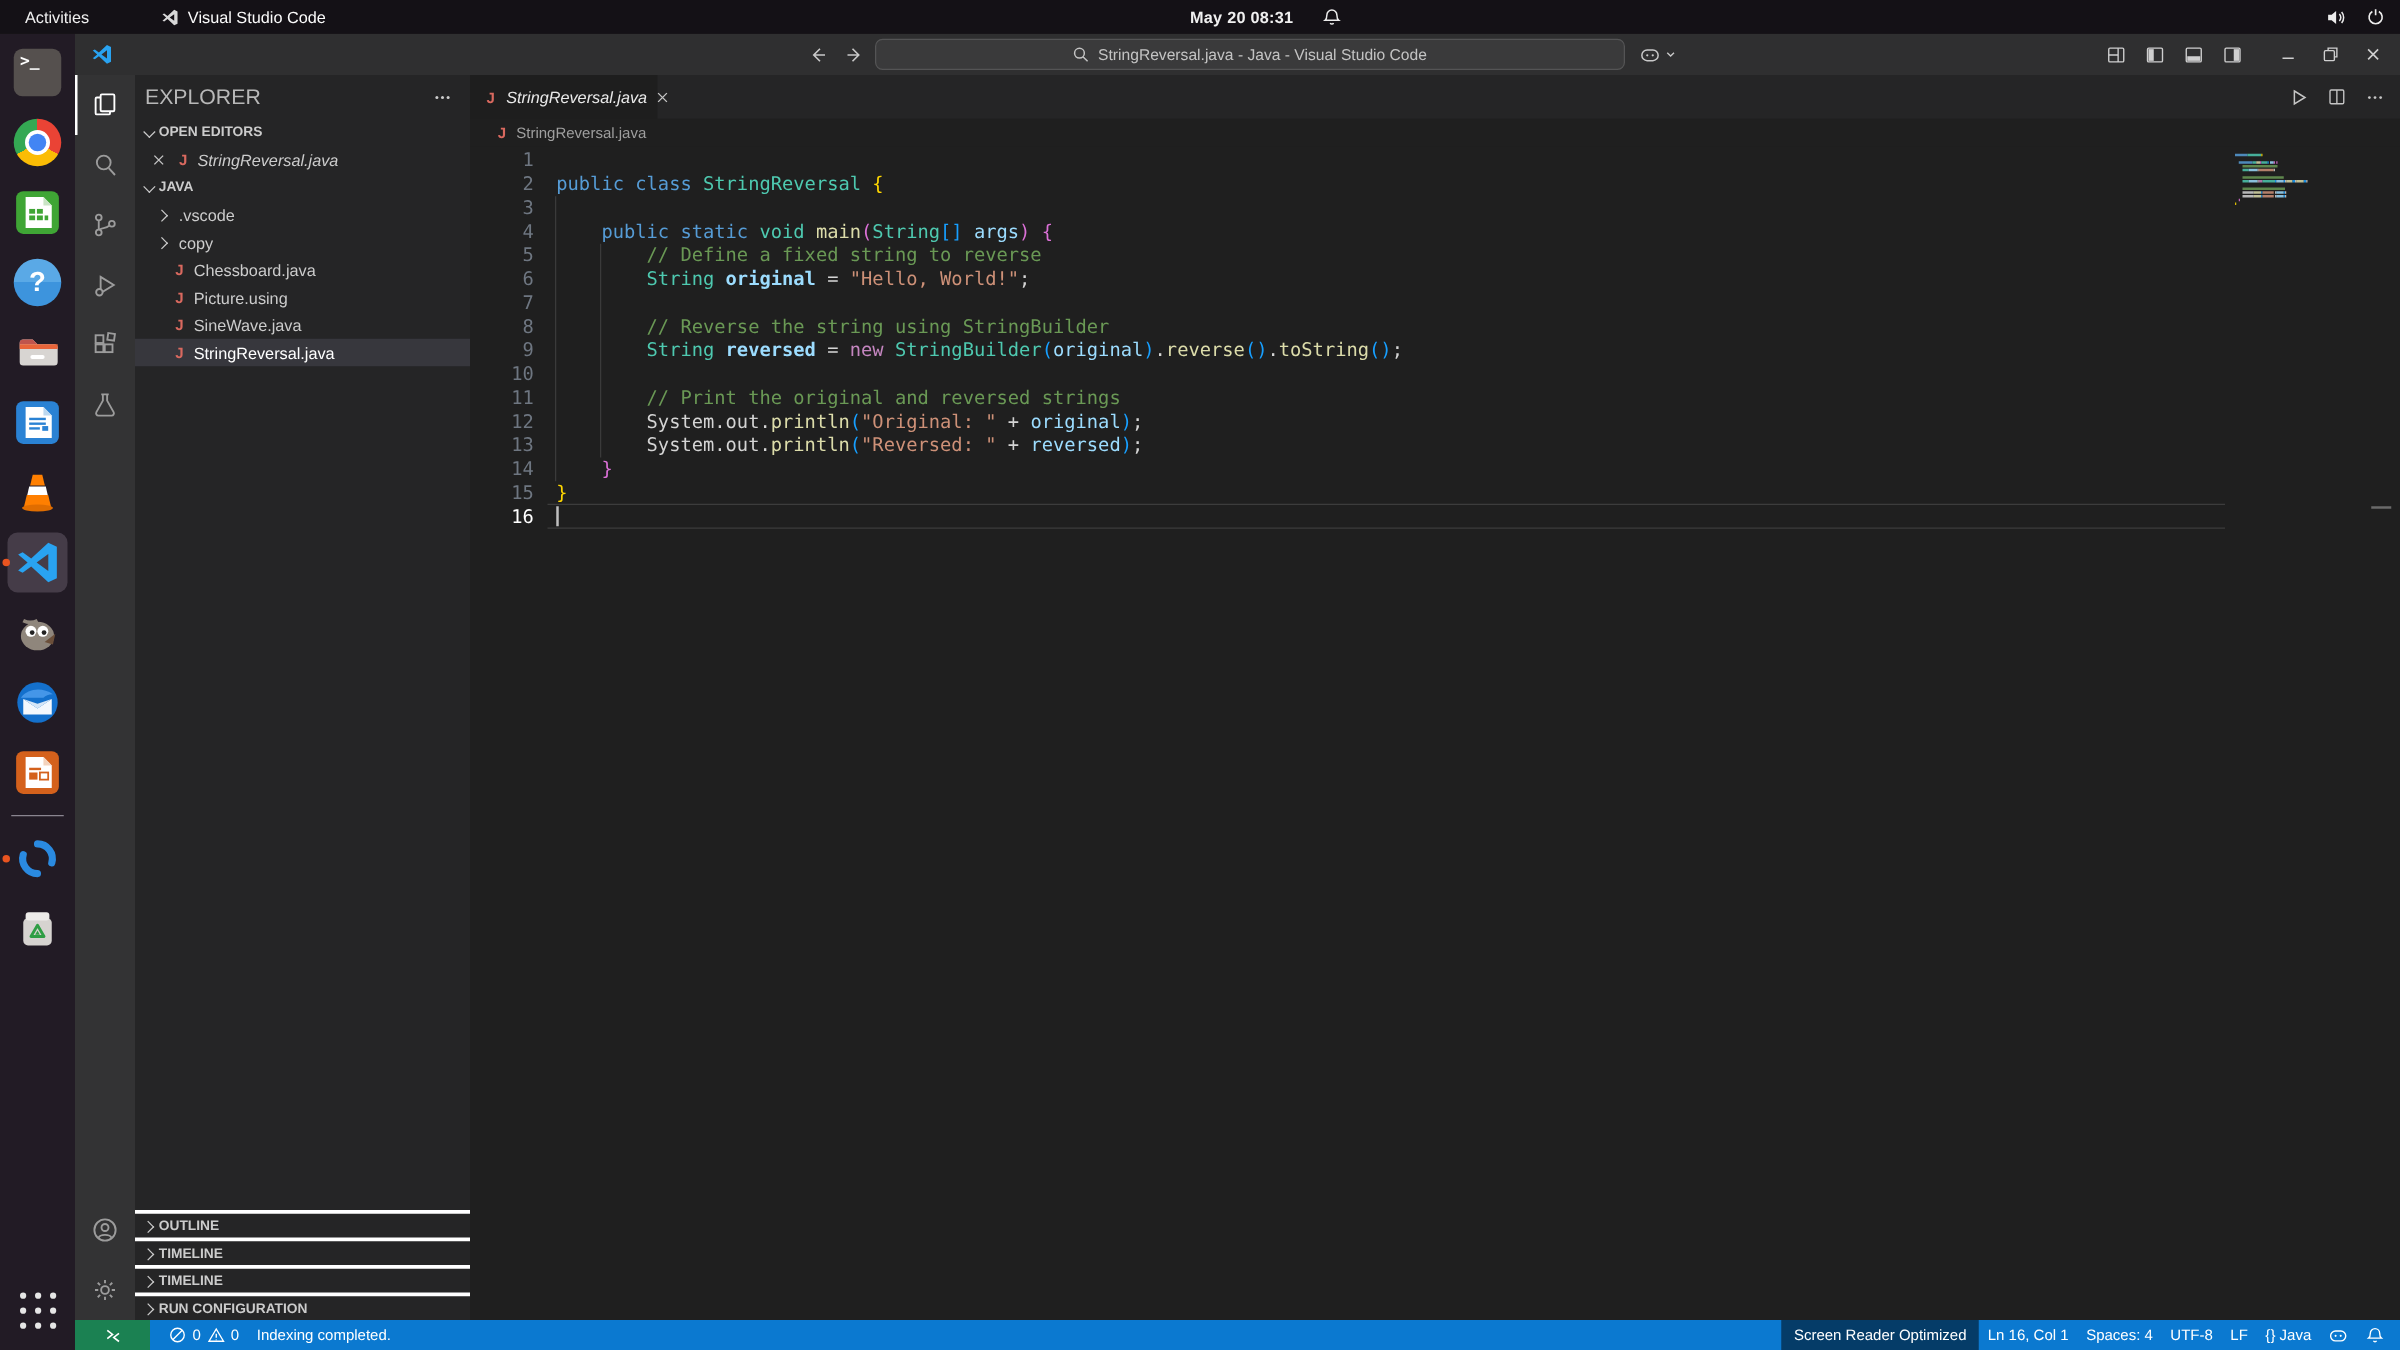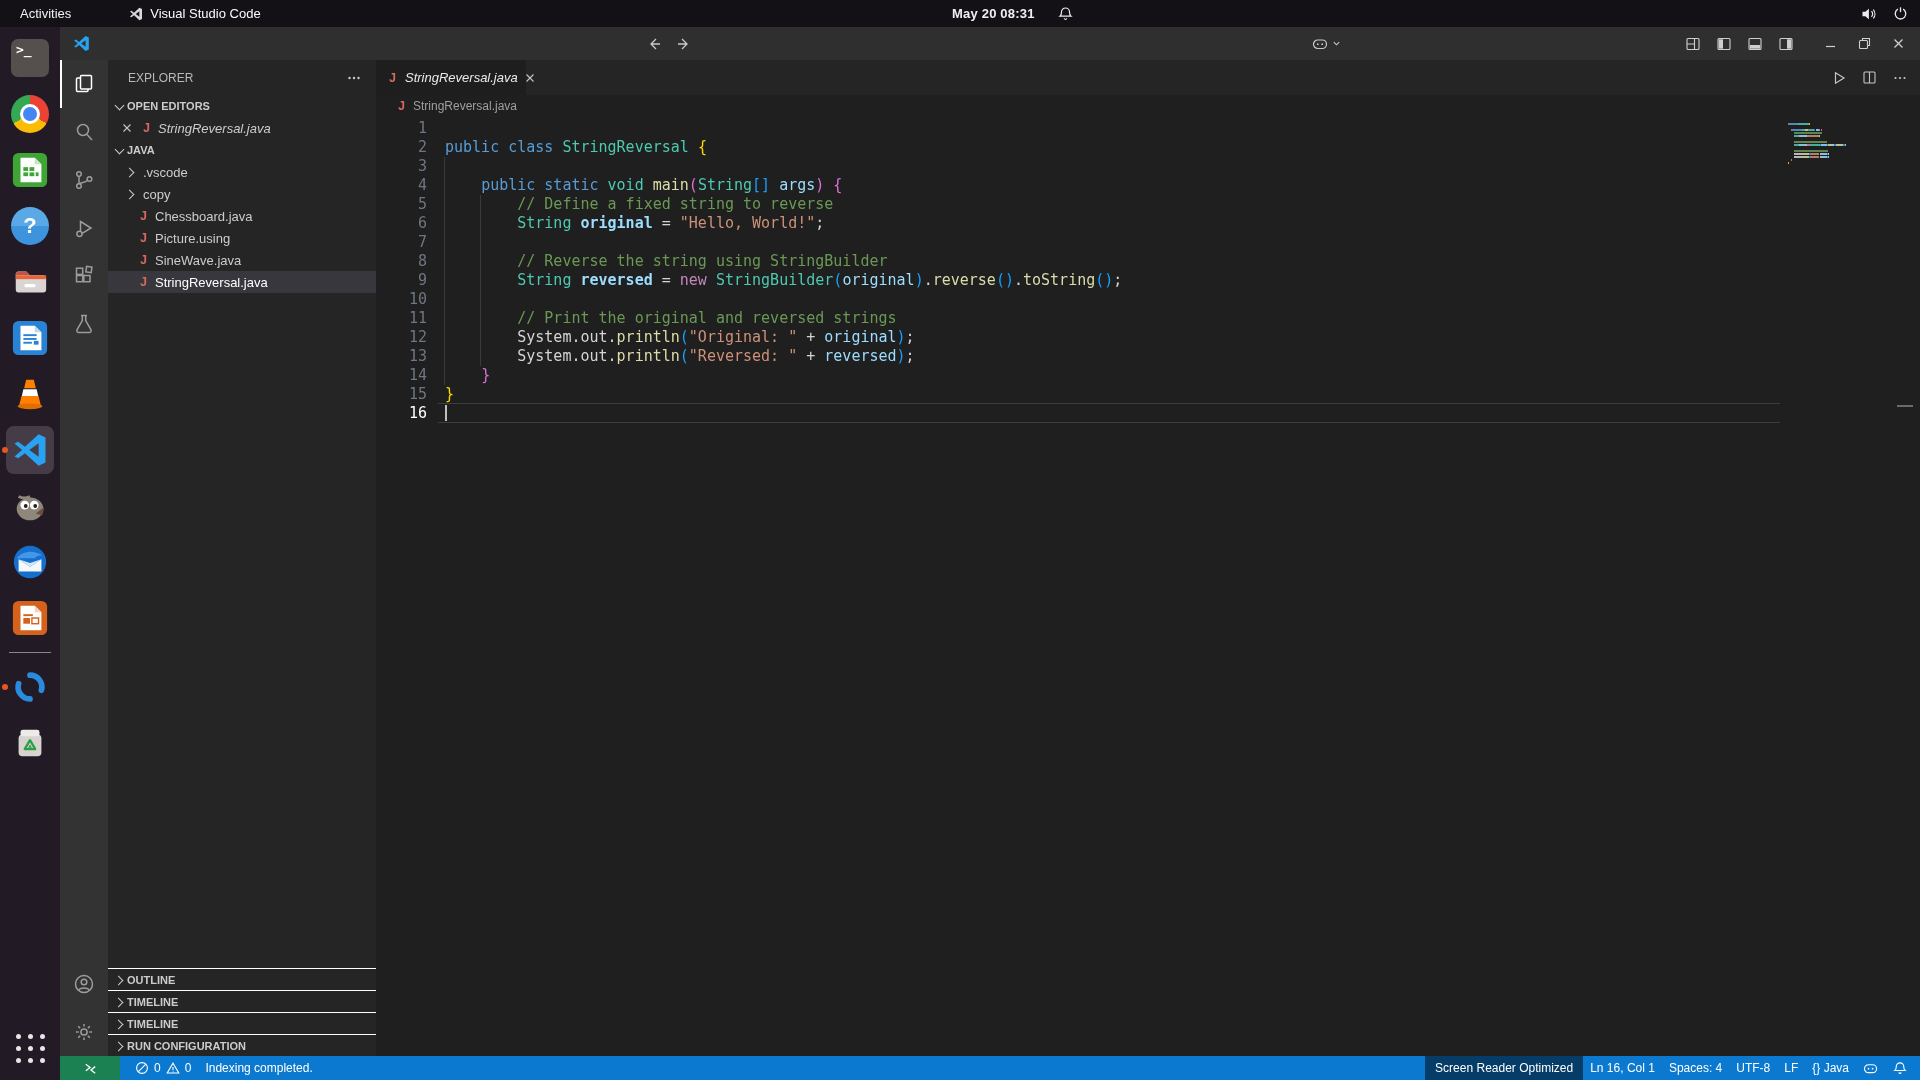--- a/index.html
+++ b/index.html
@@ -54,39 +54,39 @@
 
   
   #main{flex:1;display:flex;min-height:0}
   #activitybar{width:48px;background:#333334;display:flex;flex-direction:column;align-items:center}
   .ab-item{width:48px;height:48px;display:flex;align-items:center;justify-content:center;color:#9c9c9c}
   .ab-item.active{color:#fff;box-shadow:inset 2px 0 0 #fff}
   .ab-bottom{margin-top:auto}
 
   
   #sidebar{width:268px;background:#252526;color:#cccccc;display:flex;flex-direction:column;font-size:13px}
-  #sb-title{flex:0 0 35px;display:flex;align-items:center;padding:0 14px 0 20px;font-size:12px;color:#b8b8b8}
+  #sb-title{flex:0 0 35px;display:flex;align-items:center;padding:0 14px 0 8px;font-size:17px;color:#b8b8b8}
   #sb-title .more{margin-left:auto;color:#cccccc}
   .section-header{height:22px;display:flex;align-items:center;font-size:11px;font-weight:700;color:#cccccc;padding-left:3px}
   .row{height:22px;display:flex;align-items:center;gap:5px}
   .row.selected{background:#37373d;color:#fff}
   .row .label{white-space:nowrap}
   .open-ed-row{padding-left:11px}
   .open-ed-row .label{font-style:italic}
   .tree-row{padding-left:29px}
   .tree-row.folder{padding-left:14px}
   .chev{width:16px;height:16px;position:relative;flex:0 0 16px}
   .chev::before{content:"";position:absolute;left:5px;top:4px;width:6px;height:6px;
     border-right:1.3px solid #cccccc;border-bottom:1.3px solid #cccccc}
   .chev.down::before{transform:rotate(45deg)}
   .chev.right::before{transform:rotate(-45deg);left:4px;top:5px}
   .j-icon{color:#d9695f;font-weight:700;font-size:12px;width:13px;text-align:center;font-style:normal;flex:0 0 13px}
   .x-icon{width:16px;height:16px;color:#c5c5c5;display:flex;align-items:center;justify-content:center}
   #sb-bottom{margin-top:auto}
-  #sb-bottom .section-header{border-top:1px solid #ffffff}
+  #sb-bottom .section-header{border-top:3px solid #ffffff}
 
   
   #editor{flex:1;display:flex;flex-direction:column;min-width:0;position:relative}
   #tabbar{flex:0 0 35px;background:#252526;display:flex;position:relative}
   .tab{width:150px;background:#1e1e1e;display:flex;align-items:center;gap:6px;padding:0 8px 0 10px;
     font-size:13px;color:#eaeaea;font-style:italic}
   .tab .x-icon{margin-left:auto}
   #tab-actions{position:absolute;right:12px;top:0;height:35px;display:flex;align-items:center;gap:15px;color:#c5c5c5}
   #breadcrumb{flex:0 0 22px;display:flex;align-items:center;gap:5px;padding-left:19px;font-size:12px;color:#9f9f9f;background:#1f1f1f}
   #codearea{flex:1;position:relative;font-family:"DejaVu Sans Mono",monospace;font-size:15px;line-height:19px;background:#1f1f1f}
@@ -289,20 +289,29 @@
       <span>
         <svg width="16" height="16" viewBox="0 0 16 16" fill="none" stroke="currentColor" stroke-width="1.3">
             <path d="M10 3 5 8l5 5M5 8h9"></path>
           </svg>
       </span>
       <span>
         <svg width="16" height="16" viewBox="0 0 16 16" fill="none" stroke="currentColor" stroke-width="1.3">
             <path d="M6 3l5 5-5 5M11 8H2"></path>
           </svg>
       </span>
+    </div>
+    <div id="cmdcenter">
+      <span>
+        <svg width="13" height="13" viewBox="0 0 14 14" fill="none" stroke="#c3c3c3" stroke-width="1.3">
+            <circle cx="6" cy="6" r="4.2"></circle>
+            <path d="M9.2 9.2 13 13"></path>
+          </svg>
+      </span>
+      <span>StringReversal.java - Java - Visual Studio Code</span>
     </div>
     <div id="copilot-menu">
       <svg width="17" height="14" viewBox="0 0 17 14" fill="none" stroke="currentColor" stroke-width="1.2">
         <rect x="1.5" y="3" width="13" height="8.5" rx="4.2"></rect>
           <circle cx="5.8" cy="7.2" r="0.9" fill="currentColor" stroke="none"></circle>
           <circle cx="10.2" cy="7.2" r="0.9" fill="currentColor" stroke="none"></circle>
         </svg>
       <svg width="9" height="9" viewBox="0 0 10 10" fill="none" stroke="currentColor" stroke-width="1.2">
           <path d="M2 3.5 5 6.5 8 3.5"></path>
         </svg>

